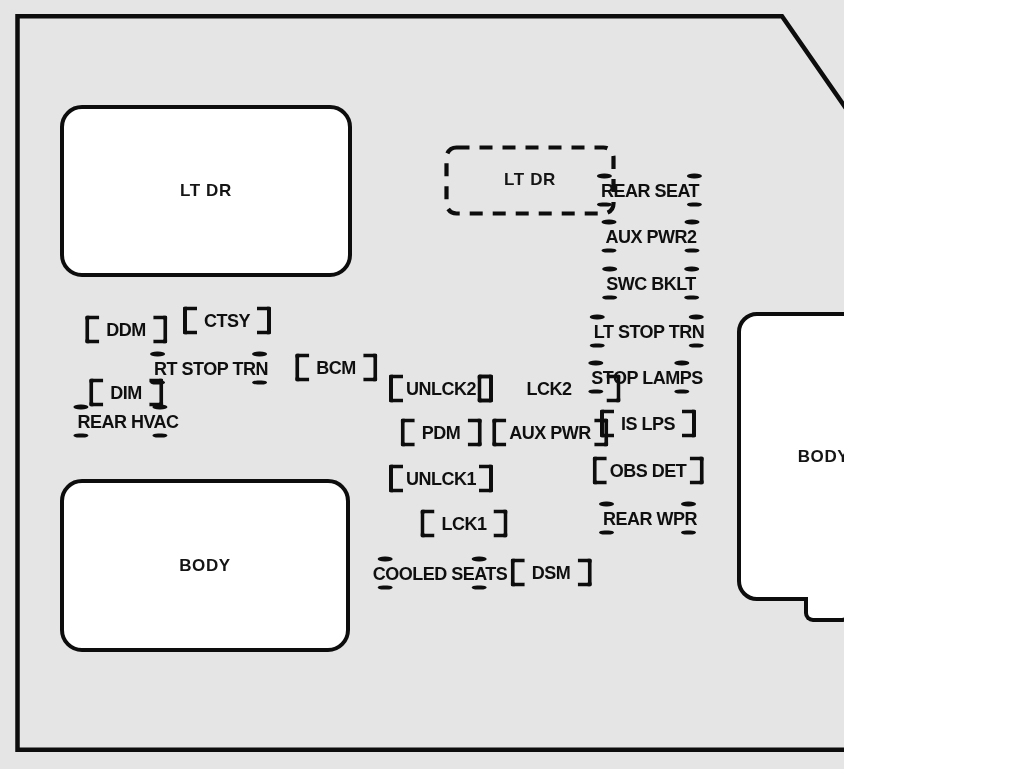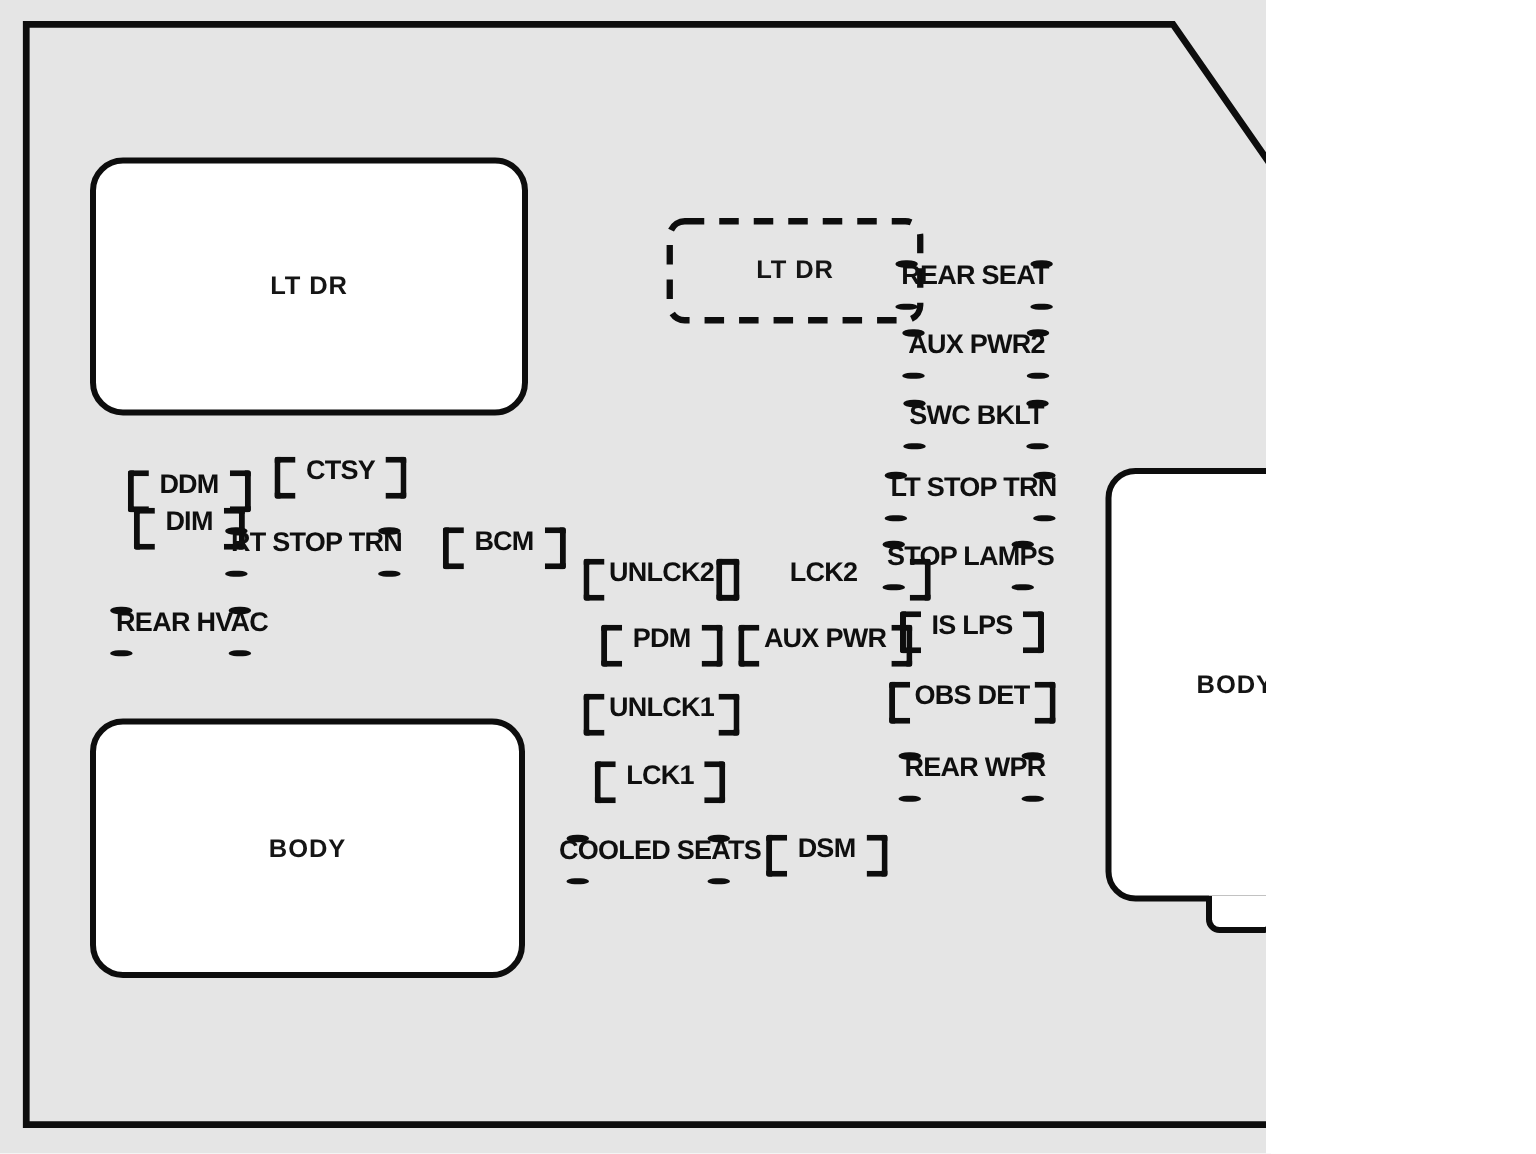--- a/index.html
+++ b/index.html
@@ -55,20 +55,21 @@
     left: 530px; top: 180px;
     transform: translate(-50%, -50%);
     font-size: 17px; font-weight: 700; letter-spacing: 0.6px; color: #151515;
   }
 
   
   .fuse {
     position: absolute;
     transform: translate(-50%, -50%);
     display: inline-flex;
+    align-items: center;
     justify-content: center;
     height: 31px;
     white-space: nowrap;
   }
   .fuse .txt {
     font-size: 18px;
     font-weight: 700;
     letter-spacing: -0.5px;
     color: #0f0f0f;
     line-height: 1;
@@ -129,21 +130,21 @@
     <span class="txt">DDM</span>
     <span class="rb"></span>
   </div>
 
   <div class="fuse bracket" style="left:227px; top:320px;">
     <span class="lb"></span>
     <span class="txt">CTSY</span>
     <span class="rb"></span>
   </div>
 
-  <div class="fuse bracket" style="left:126px; top:354px;">
+  <div class="fuse bracket" style="left:126px; top:392px;">
     <span class="lb"></span>
     <span class="txt">DIM</span>
     <span class="rb"></span>
   </div>
 
   <div class="fuse dash" style="left:211px; top:368px; --rdx:6px;">
     <span class="d tl"></span>
     <span class="d bl"></span>
     <span class="d tr"></span>
     <span class="d br"></span>
@@ -187,21 +188,21 @@
     <span class="txt">AUX PWR</span>
     <span class="rb"></span>
   </div>
 
   <div class="fuse bracket tight" style="left:441px; top:478px;">
     <span class="lb"></span>
     <span class="txt">UNLCK1</span>
     <span class="rb"></span>
   </div>
 
-  <div class="fuse bracket" style="left:440px; top:523px;">
+  <div class="fuse bracket" style="left:464px; top:523px;">
     <span class="lb"></span>
     <span class="txt">LCK1</span>
     <span class="rb"></span>
   </div>
 
   <div class="fuse dash" style="left:440px; top:573px; --ldx:10px; --rdx:26px;">
     <span class="d tl"></span>
     <span class="d bl"></span>
     <span class="d tr"></span>
     <span class="d br"></span>

